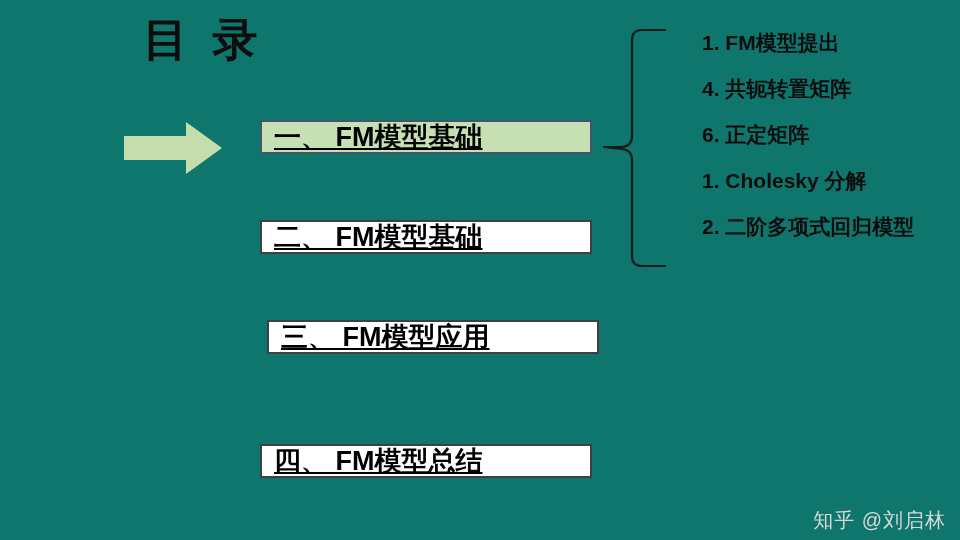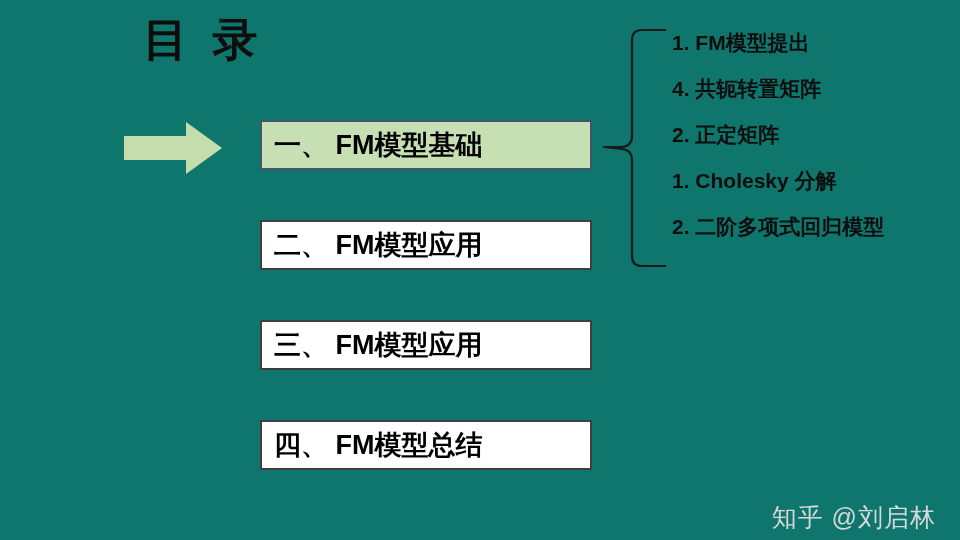--- a/index.html
+++ b/index.html
@@ -38,44 +38,45 @@
     top: 122px;
     width: 98px;
     height: 52px;
   }
 
   
   .agenda-box {
     position: absolute;
     left: 260px;
     width: 332px;
-    height: 50px;
+    height: 34px;
     box-sizing: border-box;
     border: 2px solid #3f3f3f;
     background: #ffffff;
     display: flex;
     align-items: center;
+    text-decoration: underline;
   }
   .agenda-box.highlight {
     background: #c6e0b4;
     border-color: #44546a;
   }
   .agenda-label {
     font-size: 27px;
     font-weight: bold;
     color: #000000;
     padding-left: 12px;
     letter-spacing: 0px;
     white-space: pre;
     line-height: 30px;
   }
   #box-0 { top: 120px; }
   #box-1 { top: 220px; }
-  #box-2 { top: 320px; }
-  #box-3 { top: 420px; }
+  #box-2 { top: 320px; margin-left: 7px; }
+  #box-3 { top: 444px; }
 
   
   #brace {
     position: absolute;
     left: 600px;
     top: 28px;
     width: 66px;
     height: 240px;
   }
 
@@ -86,28 +87,29 @@
     top: 20px;
     width: 286px;
   }
   .sub-item {
     font-size: 21px;
     font-weight: bold;
     color: #0d0d0d;
     height: 46px;
     line-height: 46px;
     white-space: pre;
+    margin-left: 30px;
   }
 
   
   #watermark {
     position: absolute;
-    right: 24px;
+    right: 14px;
     bottom: 6px;
-    font-size: 25px;
+    font-size: 20px;
     color: #d8d8d8;
     letter-spacing: 1px;
     white-space: pre;
     user-select: none;
   }
 </style>
 </head>
 <body>
 
 <div id="slide">
@@ -117,38 +119,38 @@
   <div id="pointer-arrow">
     <svg width="98" height="52" viewBox="0 0 98 52" xmlns="http://www.w3.org/2000/svg">
       <polygon points="0,14 62,14 62,0 98,26 62,52 62,38 0,38" fill="#c5dcac"></polygon>
     </svg>
   </div>
 
   <div class="agenda-box highlight" id="box-0">
     <span class="agenda-label">一、 FM模型基础</span>
   </div>
   <div class="agenda-box" id="box-1">
-    <span class="agenda-label">二、 FM模型应用</span>
+    <span class="agenda-label">二、 FM模型基础</span>
   </div>
   <div class="agenda-box" id="box-2">
     <span class="agenda-label">三、 FM模型应用</span>
   </div>
   <div class="agenda-box" id="box-3">
     <span class="agenda-label">四、 FM模型总结</span>
   </div>
 
   <div id="brace">
     <svg width="66" height="240" viewBox="0 0 66 240" xmlns="http://www.w3.org/2000/svg">
       <path d="M 66 2 L 42 2 Q 32 2 32 12 L 32 108 Q 32 118 22 119 L 4 119 L 22 121 Q 32 122 32 132 L 32 228 Q 32 238 42 238 L 66 238" fill="none" stroke="#1a1a1a" stroke-width="2.2" stroke-linecap="round" stroke-linejoin="round"></path>
     </svg>
   </div>
 
   <div id="sub-list">
     <div class="sub-item">1. FM模型提出</div>
     <div class="sub-item">4. 共轭转置矩阵</div>
-    <div class="sub-item">2. 正定矩阵</div>
+    <div class="sub-item">6. 正定矩阵</div>
     <div class="sub-item">1. Cholesky 分解</div>
     <div class="sub-item">2. 二阶多项式回归模型</div>
   </div>
 
   <div id="watermark">知乎 @刘启林</div>
 
 </div>
 
 </body></html>

